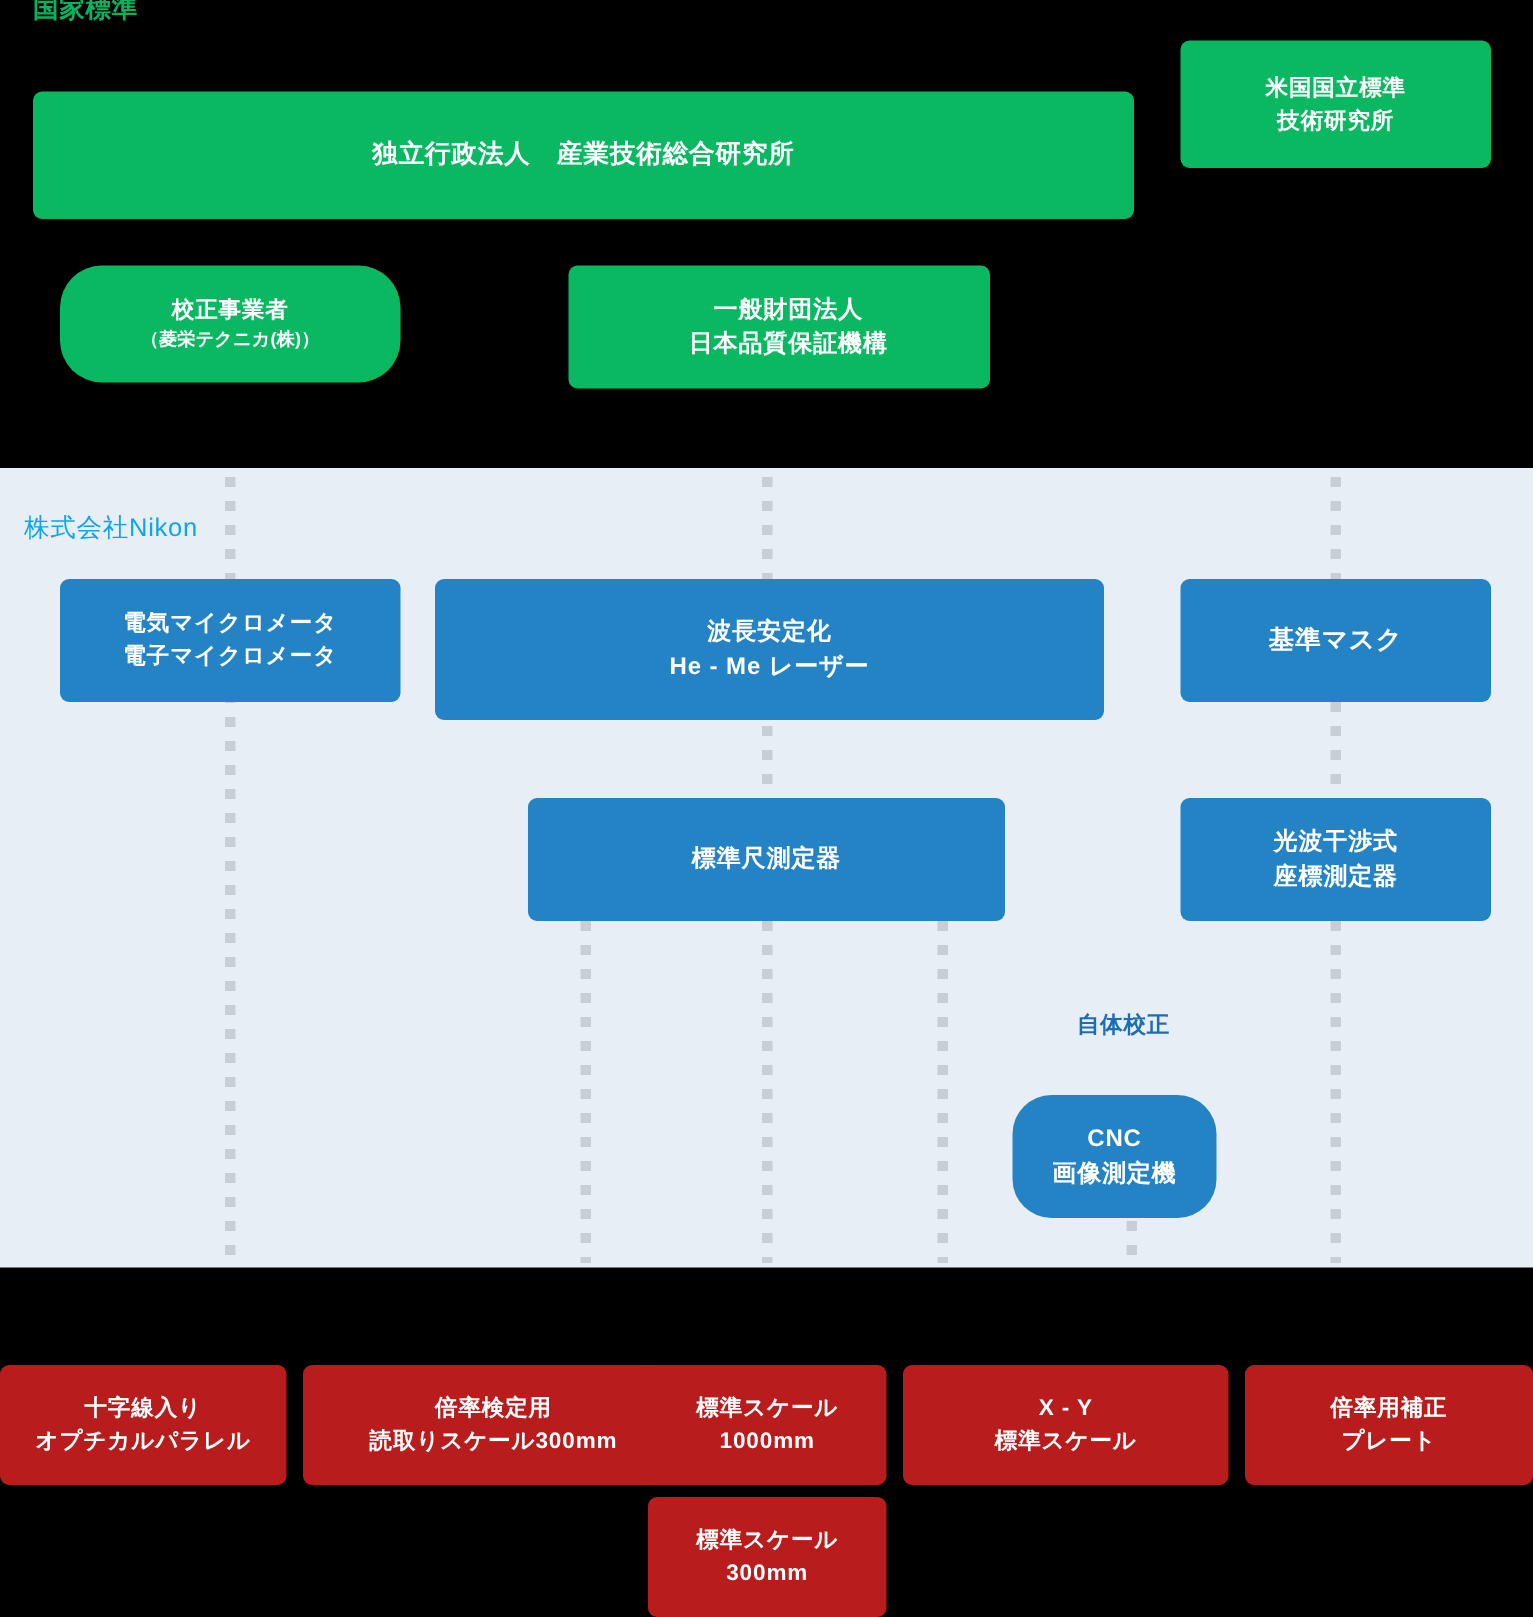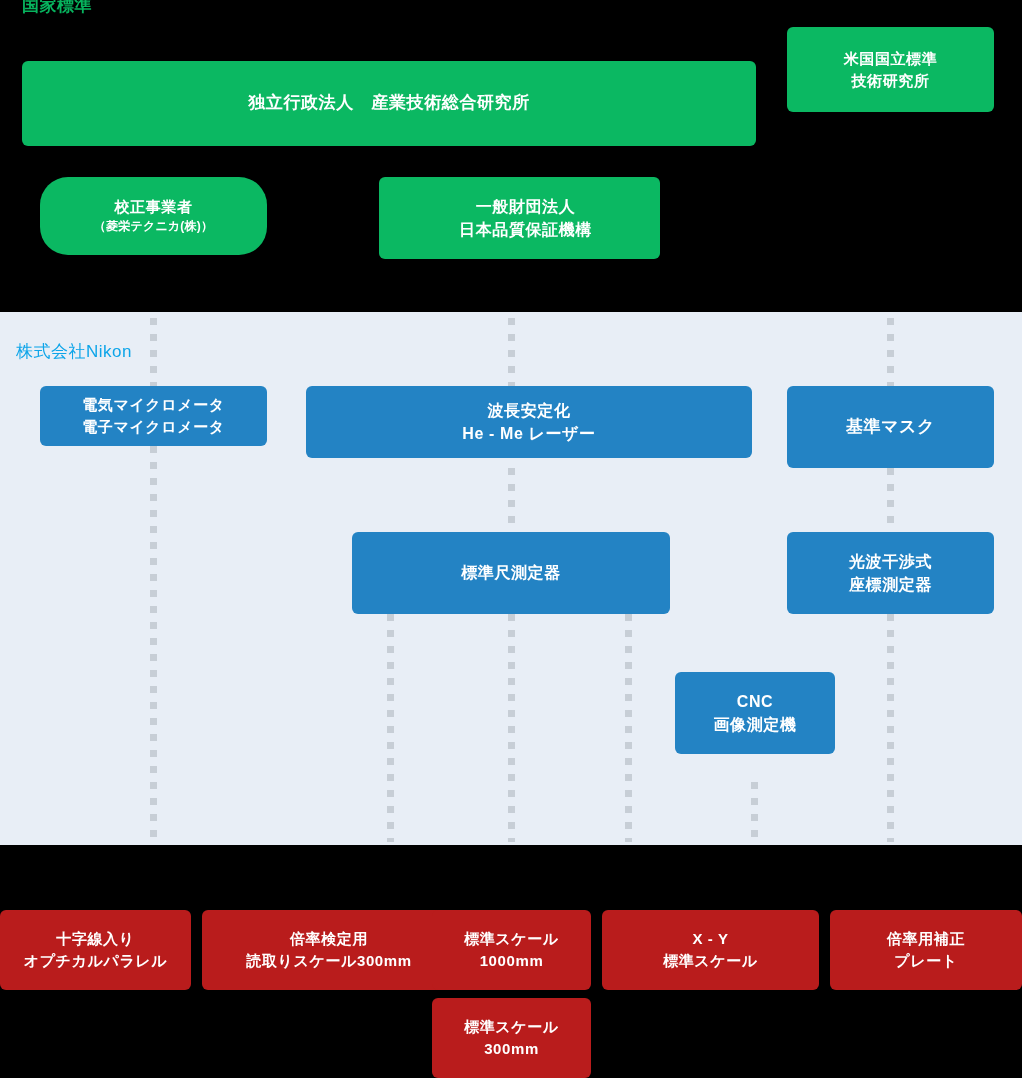--- a/index.html
+++ b/index.html
@@ -136,44 +136,44 @@
   <div class="node green" style="left:40px; top:177px; width:227px; height:78px; font-size:15px;border-radius:28px;">
     <span class="ln">校正事業者</span>
     <span class="ln sub">（菱栄テクニカ(株)）</span>
   </div>
 
   <div class="node green" style="left:379px; top:177px; width:281px; height:82px; font-size:16px;padding-left:18px;">
     <span class="ln">一般財団法人</span>
     <span class="ln">日本品質保証機構</span>
   </div>
 
-  <div class="node blue" style="left:40px; top:386px; width:227px; height:60px; font-size:15px;">
+  <div class="node blue" style="left:40px; top:386px; width:227px; height:82px; font-size:15px;">
     <span class="ln">電気マイクロメータ</span>
     <span class="ln">電子マイクロメータ</span>
   </div>
 
-  <div class="node blue" style="left:306px; top:386px; width:446px; height:72px; font-size:16px;">
+  <div class="node blue" style="left:290px; top:386px; width:446px; height:94px; font-size:16px;">
     <span class="ln">波長安定化</span>
     <span class="ln">He - Me レーザー</span>
   </div>
 
   <div class="node blue" style="left:787px; top:386px; width:207px; height:82px; font-size:17px;">
     <span class="ln">基準マスク</span>
   </div>
 
   <div class="node blue" style="left:352px; top:532px; width:318px; height:82px; font-size:16px;">
     <span class="ln">標準尺測定器</span>
   </div>
 
   <div class="node blue" style="left:787px; top:532px; width:207px; height:82px; font-size:16px;">
     <span class="ln">光波干渉式</span>
     <span class="ln">座標測定器</span>
   </div>
 
-  <div class="node blue" style="left:675px; top:672px; width:160px; height:82px; font-size:16px;">
+  <div class="node blue" style="left:675px; top:730px; width:136px; height:82px; font-size:16px;border-radius:26px;">
     <span class="ln">CNC</span>
     <span class="ln">画像測定機</span>
   </div>
 
   <div class="node orange" style="left:0px; top:910px; width:191px; height:80px; font-size:15px;">
     <span class="ln">十字線入り</span>
     <span class="ln">オプチカルパラレル</span>
   </div>
 
   <div class="node orange" style="left:202px; top:910px; width:254px; height:80px; font-size:15px;">

